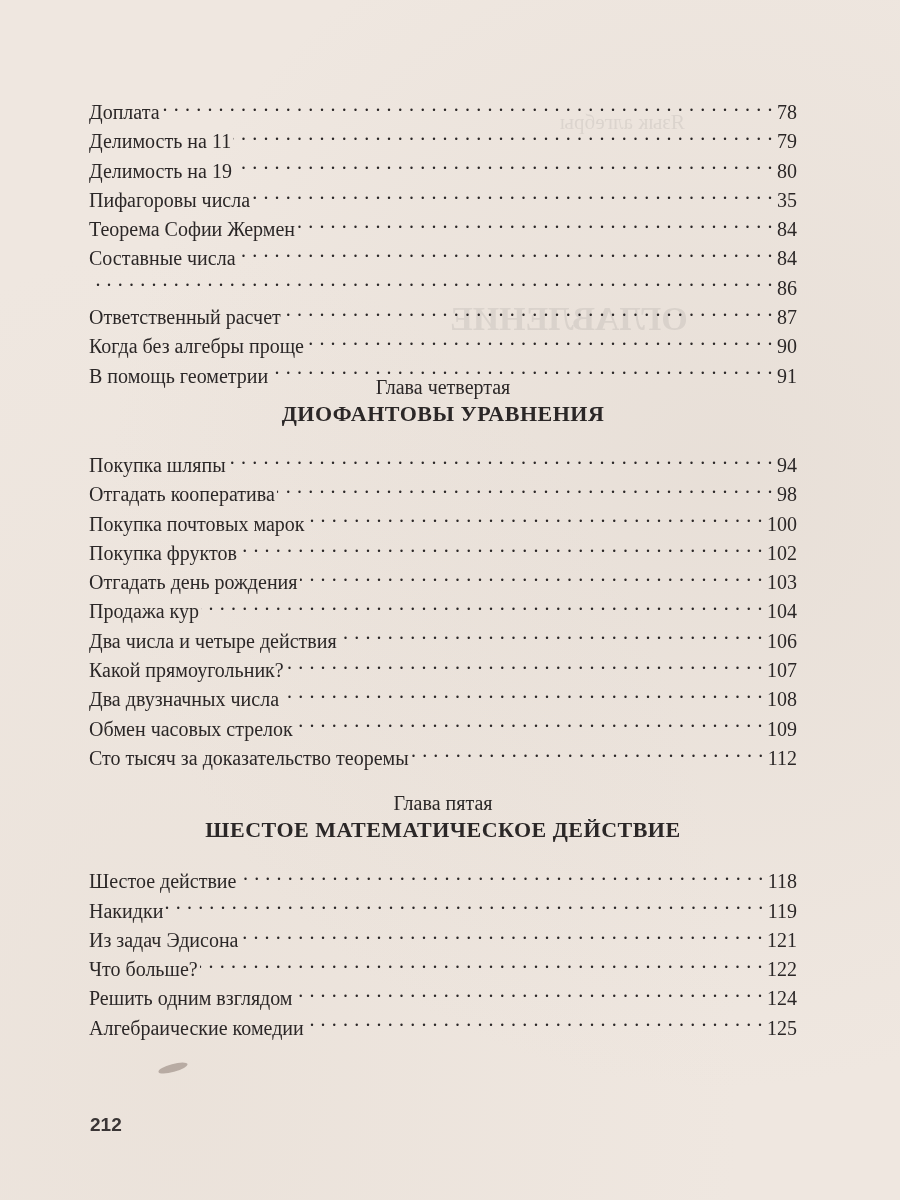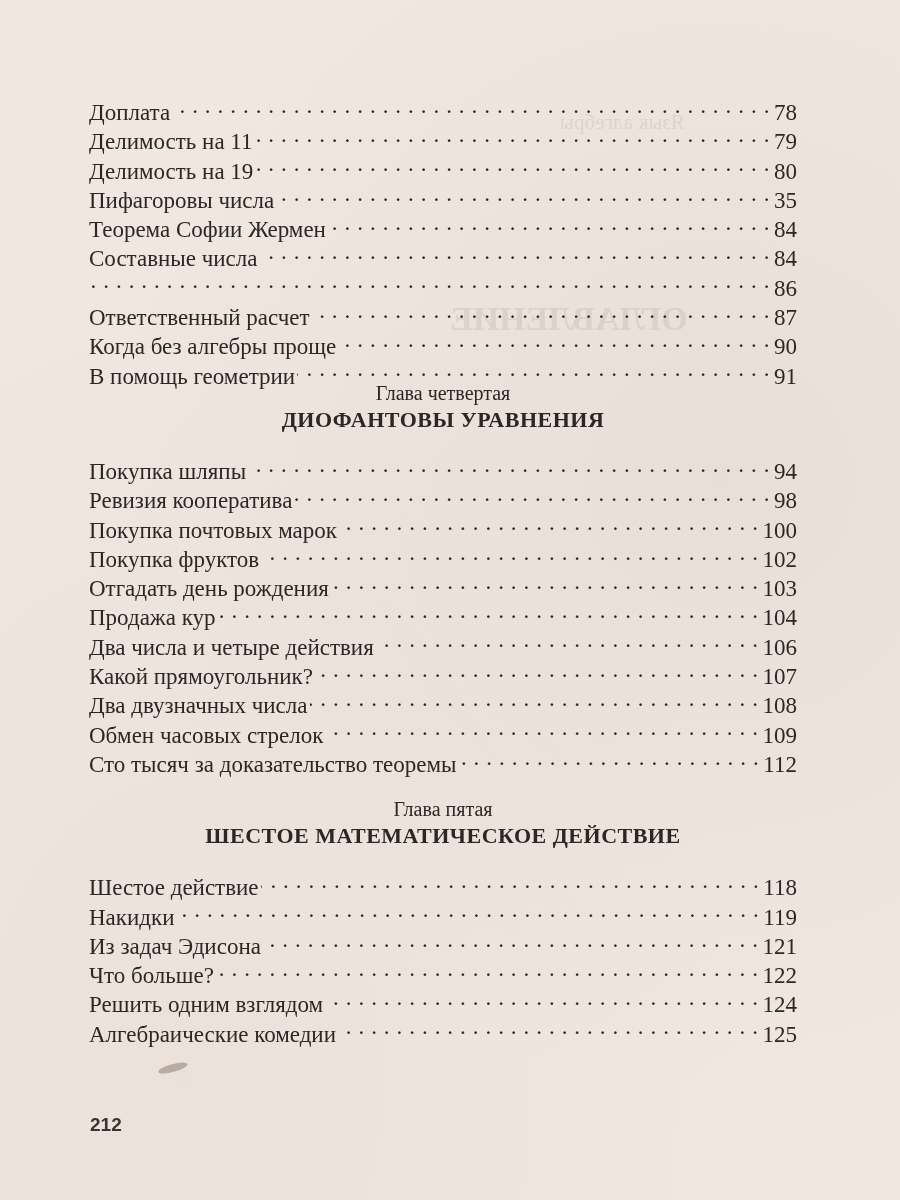--- a/index.html
+++ b/index.html
@@ -29,21 +29,21 @@
     .toc {
       position: absolute;
       left: 89px;
       top: 76px;
       width: 708px;
     }
     .entry {
       display: flex;
       align-items: baseline;
       height: 29.3px;
-      font-size: 23px;
+      font-size: 20px;
       line-height: 29.3px;
       white-space: nowrap;
     }
     .entry .title {
       flex: 0 0 auto;
     }
     .entry .leader {
       flex: 1 1 auto;
       overflow: hidden;
       margin: 0 4px 0 2px;
@@ -163,31 +163,31 @@
           <span class="pg">90</span>
         </div>
       <div class="entry">
           <span class="title">В помощь геометрии</span>
           <span class="leader"></span>
           <span class="pg">91</span>
         </div>
     </div>
 
     <div>
-      <div class="chapter" style="margin-top:12px;">
+      <div class="chapter" style="margin-top:6px;">
         <span class="ch-label">Глава четвертая</span>
         <span class="ch-title">ДИОФАНТОВЫ УРАВНЕНИЯ</span>
       </div>
       <div class="entry">
           <span class="title">Покупка шляпы</span>
           <span class="leader"></span>
           <span class="pg">94</span>
         </div>
       <div class="entry">
-          <span class="title">Ревизия кооператива</span>
+          <span class="title">Отгадать кооператива</span>
           <span class="leader"></span>
           <span class="pg">98</span>
         </div>
       <div class="entry">
           <span class="title">Покупка почтовых марок</span>
           <span class="leader"></span>
           <span class="pg">100</span>
         </div>
       <div class="entry">
           <span class="title">Покупка фруктов</span>

